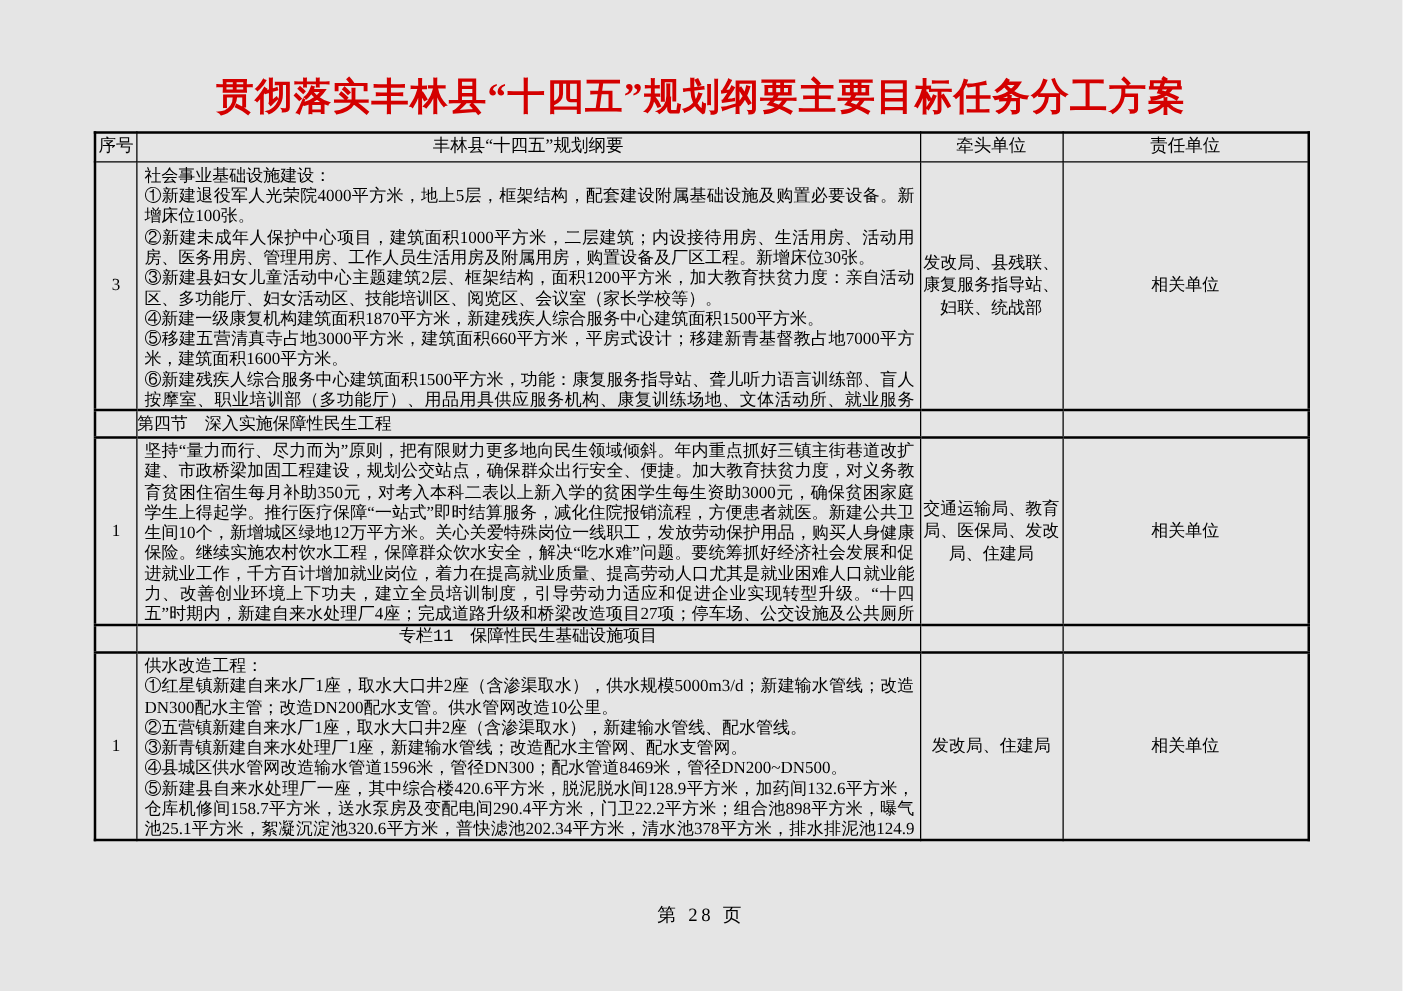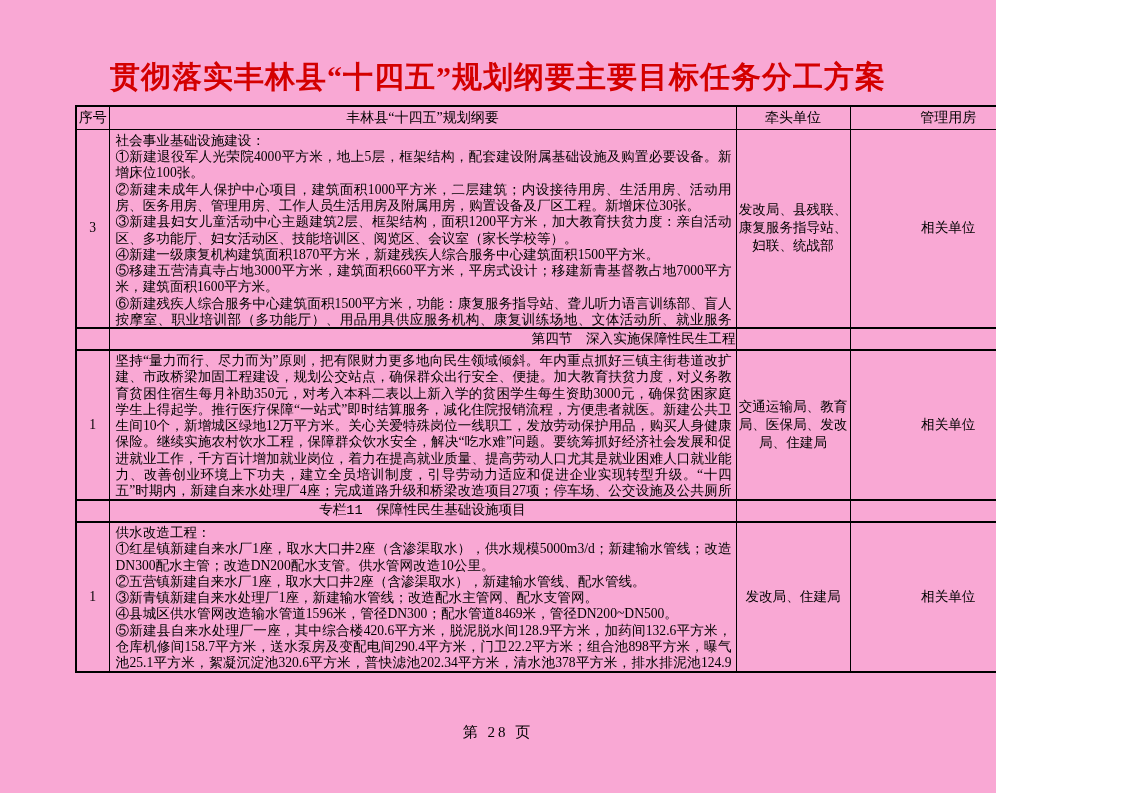--- a/index.html
+++ b/index.html
@@ -4,22 +4,22 @@
 <style>
   * { margin: 0; padding: 0; box-sizing: border-box; }
   html, body {
     width: 1122px; height: 793px;
     background: #ffffff;
     font-family: "Liberation Serif", "DejaVu Serif", serif;
     color: #000000;
   }
   .page {
     position: relative;
-    width: 996px; height: 793px;
-    background: #f9a8d4;
+    width: 1122px; height: 793px;
+    background: #e5e5e5;
     overflow: hidden;
   }
   .title {
     position: absolute;
     top: 57px; left: 0; right: 0;
     text-align: center;
     font-size: 30px;
     font-weight: 700;
     letter-spacing: 1px;
     color: #d40000;
@@ -69,21 +69,20 @@
   tr.h-row1b { height: 150px; }
   td.lead, td.resp {
     text-align: center;
     line-height: 18px;
     padding: 2px 3px;
   }
   tr.section-row { height: 22px; }
   tr.section-row td {
     border-top: 2px solid #000;
     border-bottom: 2px solid #000;
-    text-align: right;
   }
   td.section-label {
     padding-left: 6px;
     line-height: 20px;
     white-space: nowrap;
     overflow: hidden;
   }
   td.section-label.center { text-align: center; padding-left: 0; font-family: Liberation Mono, monospace; }
   .footer {
     position: absolute;
@@ -106,21 +105,21 @@
         <col class="c-main">
         <col class="c-lead">
         <col class="c-resp">
     </colgroup>
 
     <tbody>
         <tr class="header-row">
       <th>序号</th>
       <th>丰林县“十四五”规划纲要</th>
       <th>牵头单位</th>
-      <th>管理用房</th>
+      <th>责任单位</th>
     </tr>
 
     <tr class="h-row3">
       <td class="seq">3</td>
       <td class="content">
         <div class="clip">
           <p>社会事业基础设施建设：</p>
           <p>①新建退役军人光荣院4000平方米，地上5层，框架结构，配套建设附属基础设施及购置必要设备。新增床位100张。</p>
           <p>②新建未成年人保护中心项目，建筑面积1000平方米，二层建筑；内设接待用房、生活用房、活动用房、医务用房、管理用房、工作人员生活用房及附属用房，购置设备及厂区工程。新增床位30张。</p>
           <p>③新建县妇女儿童活动中心主题建筑2层、框架结构，面积1200平方米，加大教育扶贫力度：亲自活动区、多功能厅、妇女活动区、技能培训区、阅览区、会议室（家长学校等）。</p>

